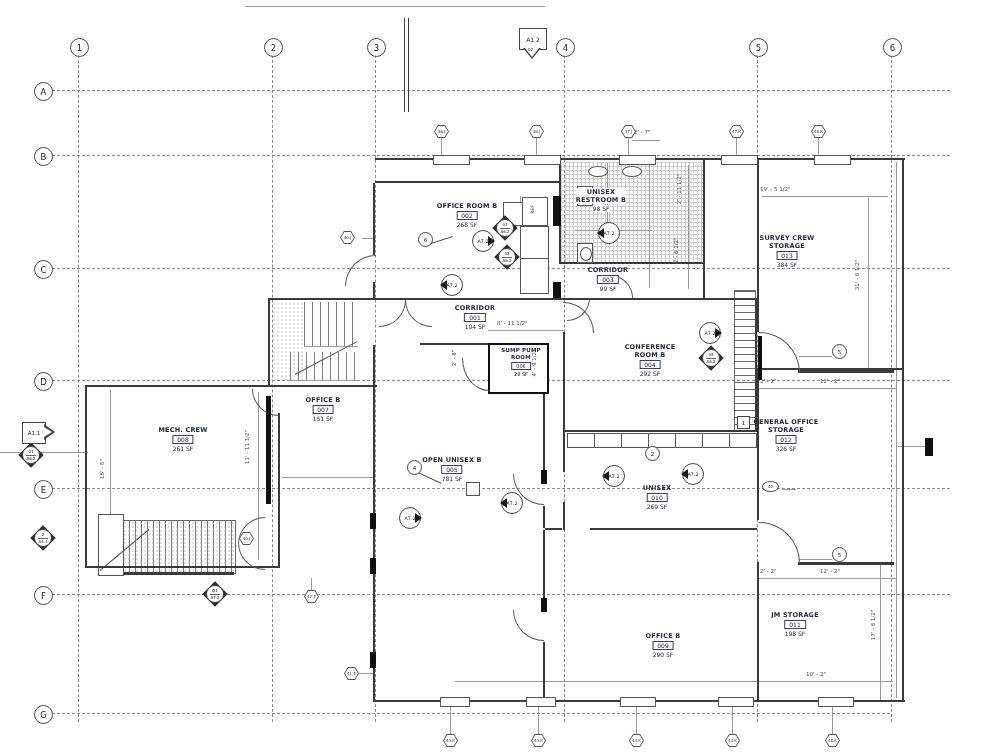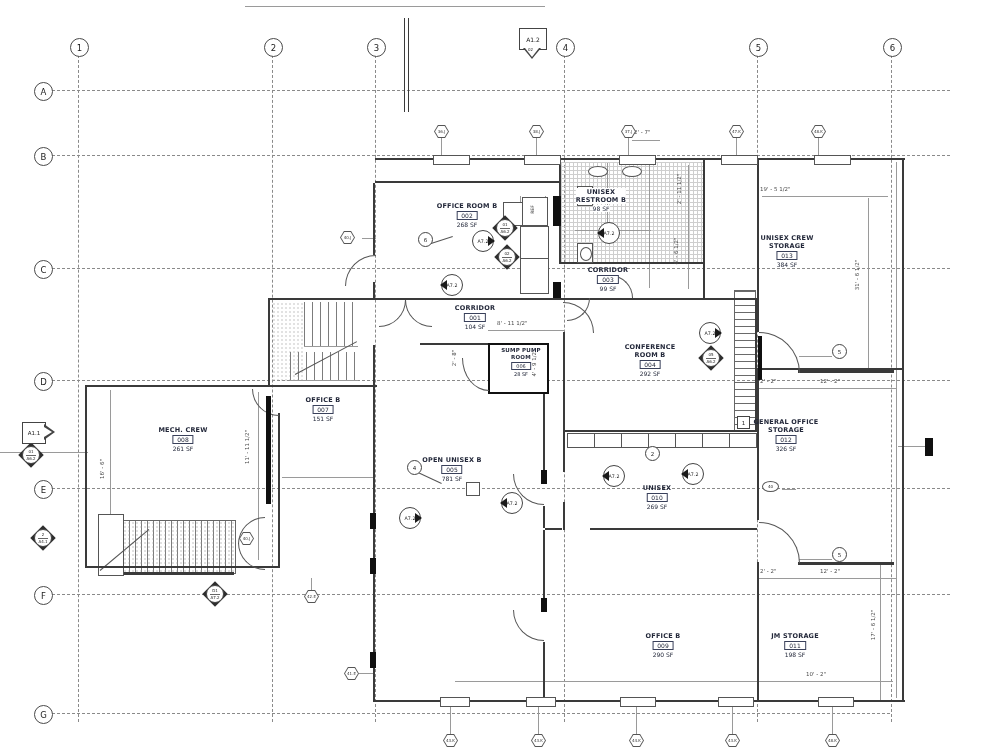--- a/index.html
+++ b/index.html
@@ -244,21 +244,21 @@
     <span class="n" style="background:#fff">UNISEX
 RESTROOM B</span>
     <span class="a" style="background:#fff">98 SF</span>
   </div>
   <div class="rm" style="left:608px;top:266px">
     <span class="n">CORRIDOR</span>
     <span class="t">003</span>
     <span class="a">99 SF</span>
   </div>
   <div class="rm" style="left:787px;top:234px">
-    <span class="n">UNISEX CREW
+    <span class="n">SURVEY CREW
 STORAGE</span>
     <span class="t">013</span>
     <span class="a">384 SF</span>
   </div>
   <div class="rm" style="left:475px;top:304px">
     <span class="n">CORRIDOR</span>
     <span class="t">001</span>
     <span class="a">104 SF</span>
   </div>
   <div class="rm" style="left:521px;top:347px">
@@ -297,21 +297,21 @@
     <span class="n">GENERAL OFFICE
 STORAGE</span>
     <span class="t">012</span>
     <span class="a">326 SF</span>
   </div>
   <div class="rm" style="left:663px;top:632px">
     <span class="n">OFFICE B</span>
     <span class="t">009</span>
     <span class="a">290 SF</span>
   </div>
-  <div class="rm" style="left:795px;top:632px">
+  <div class="rm" style="left:795px;top:611px">
     <span class="n">JM STORAGE</span>
     <span class="t">011</span>
     <span class="a">198 SF</span>
   </div>
 
   <div class="wl" style="left:441px;top:138px;width:1px;height:20px"></div>
   <div class="wl" style="left:536px;top:138px;width:1px;height:20px"></div>
   <div class="wl" style="left:628px;top:138px;width:1px;height:20px"></div>
   <div class="wl" style="left:736px;top:138px;width:1px;height:20px"></div>
   <div class="wl" style="left:818px;top:138px;width:1px;height:20px"></div>

